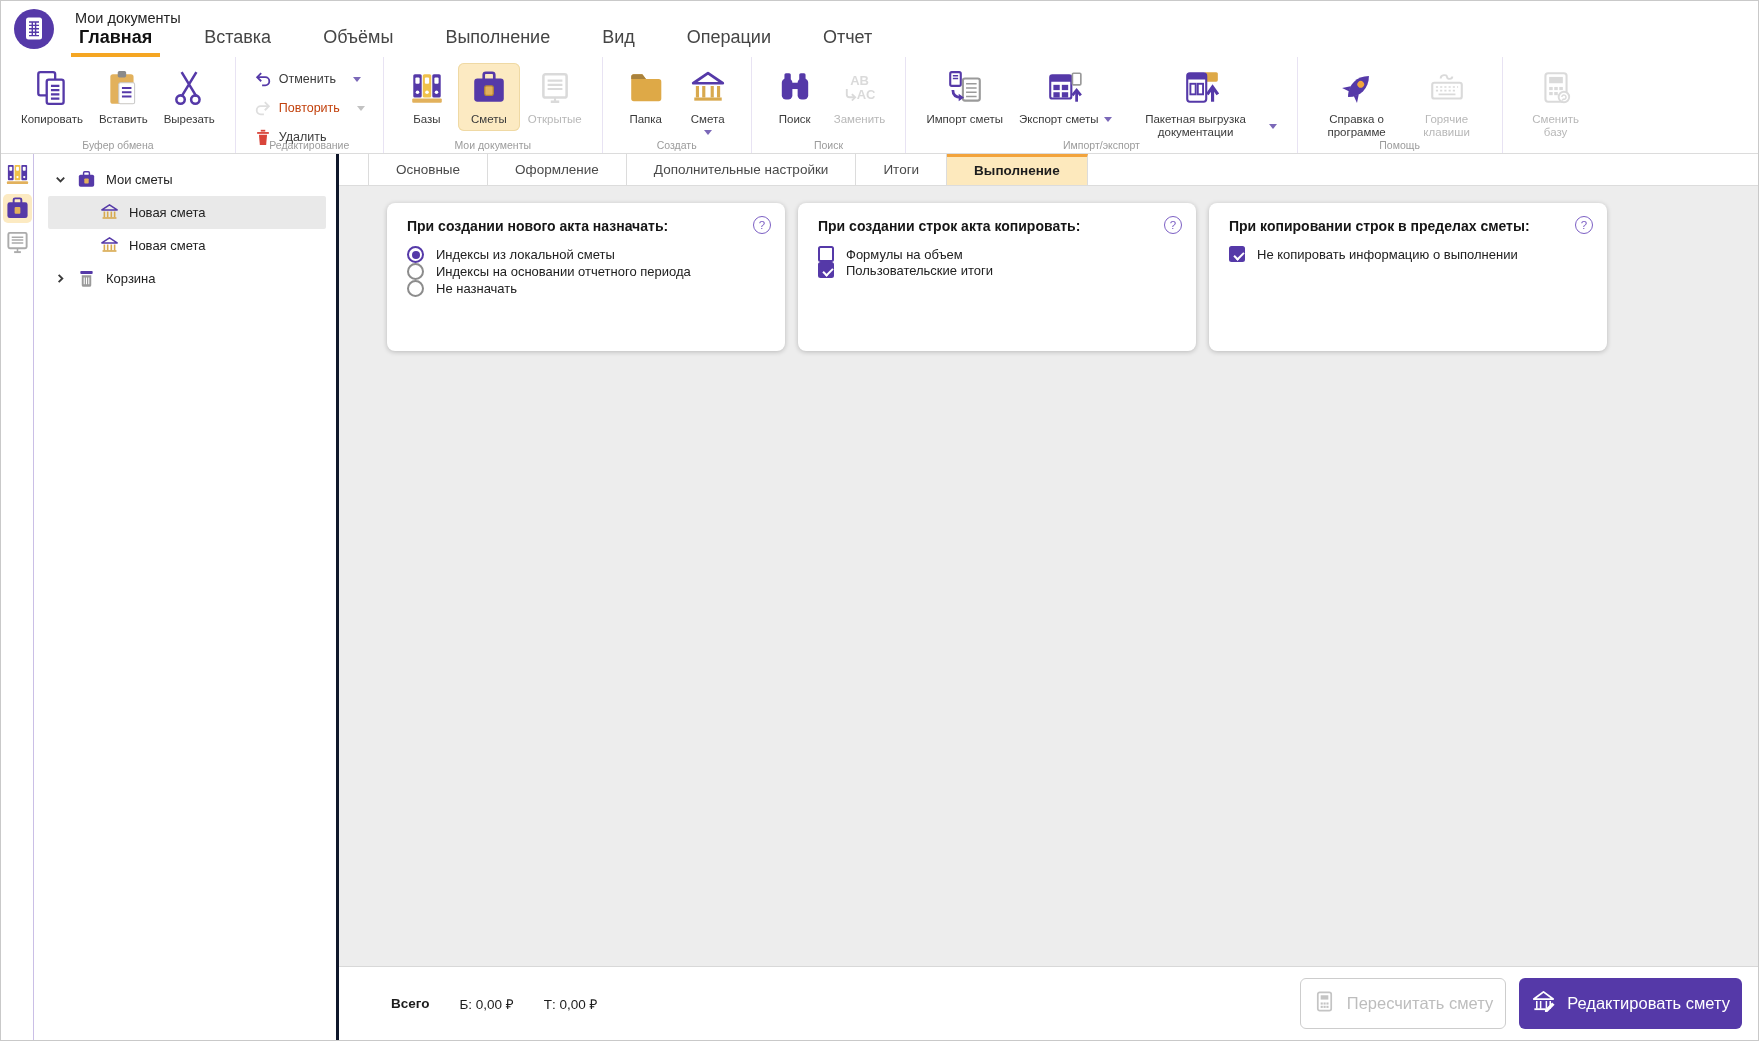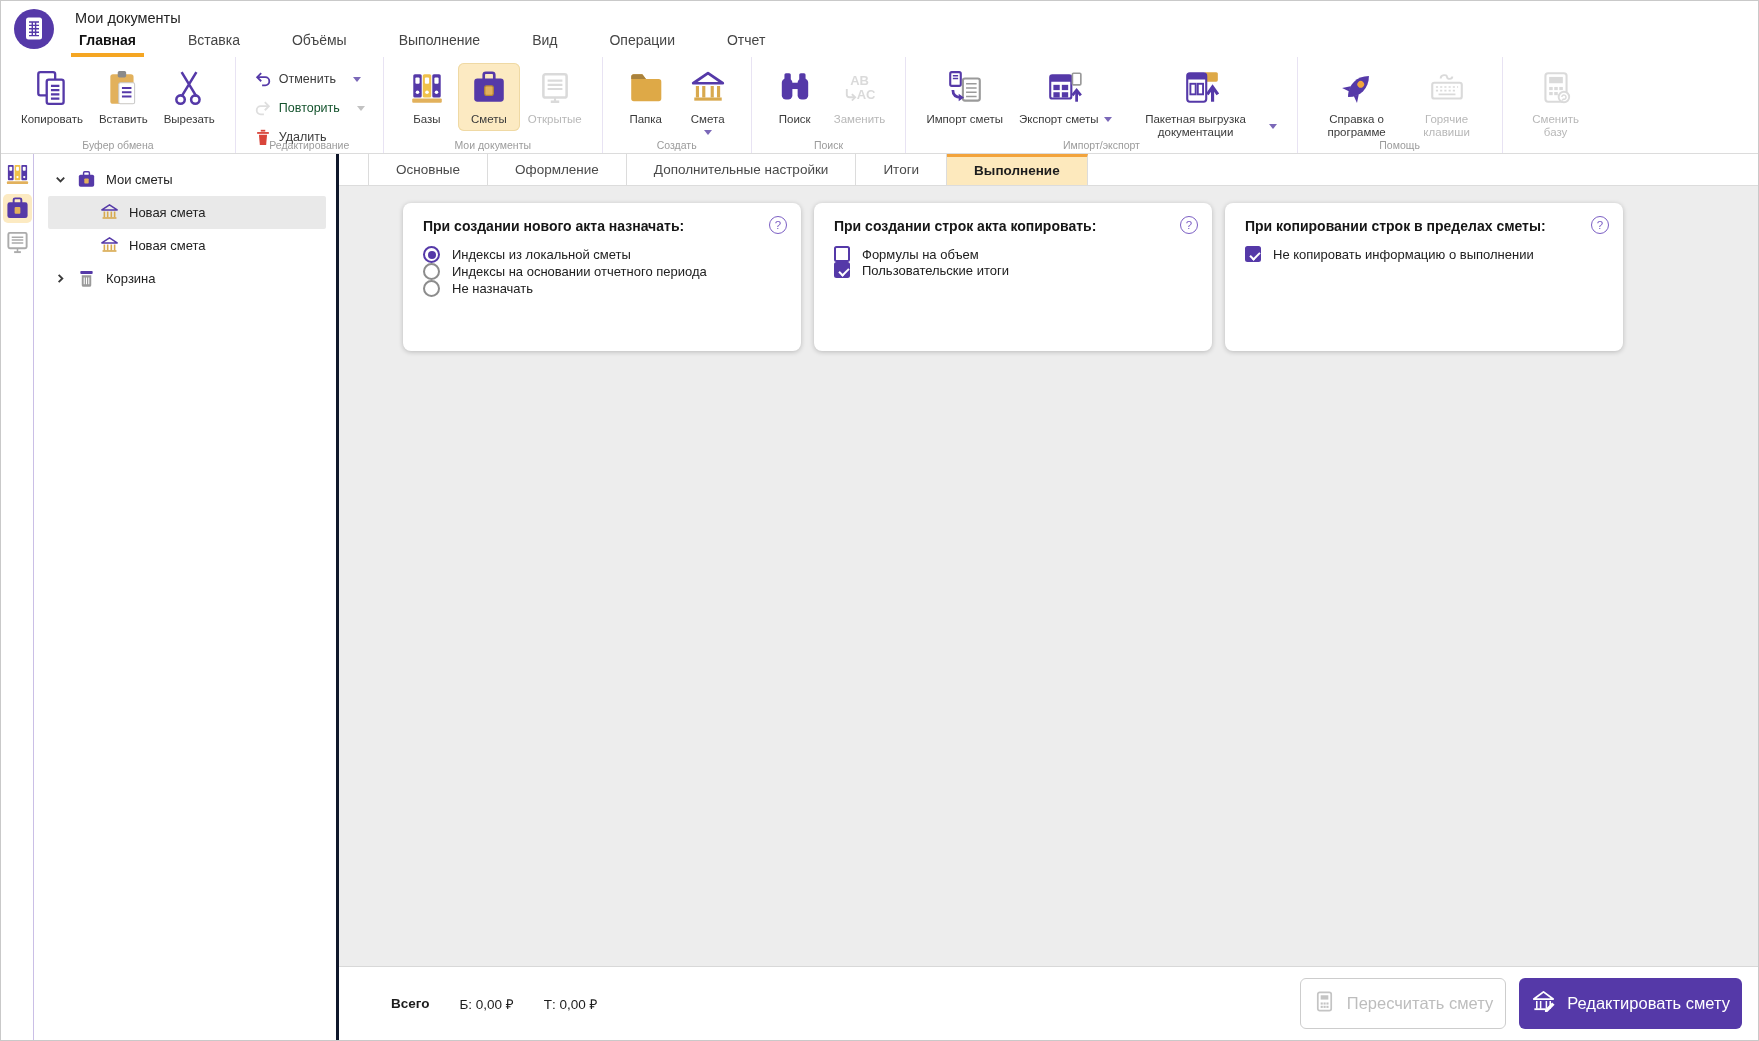--- a/index.html
+++ b/index.html
@@ -5,21 +5,21 @@
   * { margin:0; padding:0; box-sizing:border-box; }
   html,body { background:#fff; }
   body { font-family:"Liberation Sans", sans-serif; color:#2b2b2b; }
   .window { position:relative; width:1759px; height:1041px; border:1px solid #c9c9c9; background:#fff; overflow:hidden; display:flex; flex-direction:column; }
 
   
   .titlebar { position:relative; height:56px; flex:0 0 56px; background:#fff; }
   .logo { position:absolute; left:12px; top:7px; width:42px; height:42px; }
   .app-title { position:absolute; left:74px; top:9px; font-size:14.5px; color:#222; }
   .menu { position:absolute; left:74px; bottom:0; display:flex; gap:44px; }
-  .menu-item { font-size:14px; color:#454545; padding:6px 4px 9px; cursor:default; position:relative; }
+  .menu-item { font-size:18px; color:#454545; padding:6px 4px 9px; cursor:default; position:relative; }
   .menu-item.active { font-weight:bold; color:#111; }
   .menu-item.active::after { content:""; position:absolute; left:-4px; right:-4px; bottom:0; height:4px; background:#F5A623; }
 
   
   .ribbon { height:97px; flex:0 0 97px; display:flex; border-bottom:1px solid #dcdcdc; background:#fff; }
   .rgroup { position:relative; display:flex; align-items:flex-start; padding:6px 12px 16px; }
   .rgroup + .rgroup { border-left:1px solid #e8e3f3; }
   .rgroup-label { position:absolute; bottom:2px; left:0; right:0; text-align:center; font-size:10.5px; color:#9b9b9b; white-space:nowrap; }
   .rbtn { display:flex; flex-direction:column; align-items:center; gap:5px; padding:5px 8px; border-radius:6px; min-width:62px; cursor:default; }
   .rbtn .ricon { height:40px; display:flex; align-items:center; justify-content:center; }
@@ -30,21 +30,21 @@
   .rbtn.disabled .ricon, .sbtn.disabled .sicon { filter:grayscale(1) opacity(.5); }
   .dd { width:0; height:0; border-left:4px solid transparent; border-right:4px solid transparent; border-top:5px solid #7b68b8; display:inline-block; }
   .disabled .dd { border-top-color:#c2c2c2; }
   .rbtn .under-dd { margin-top:-1px; }
   .labelrow { display:flex; align-items:center; gap:5px; }
 
   
   .editstack { display:flex; flex-direction:column; gap:5px; padding-top:4px; }
   .sbtn { display:flex; align-items:center; gap:7px; font-size:12.5px; color:#3a3a3a; padding:3px 6px; border-radius:4px; }
   .sbtn .sicon { width:18px; height:18px; display:flex; }
-  .sbtn.disabled { color:#14532d; }
+  .sbtn.disabled { color:#c2410c; }
   .sbtn .dd { margin-left:10px; }
 
   
   .replace-glyph { display:flex; flex-direction:column; align-items:flex-start; font-weight:bold; color:#b5b5b5; font-size:13px; line-height:1.05; }
   .replace-glyph .rg-bottom { display:flex; align-items:center; }
 
   
   .main { flex:1; display:flex; min-height:0; }
 
   
@@ -59,21 +59,21 @@
   .trow.lvl1 { padding-left:52px; }
   .trow.selected { background:#e9e9e9; }
 
   
   .content { flex:1; display:flex; flex-direction:column; min-width:0; }
   .doc-tabs { height:32px; flex:0 0 32px; display:flex; background:#fff; border-bottom:1px solid #dcdcdc; }
   .tab-stub { width:30px; border-right:1px solid #dcdcdc; }
   .dtab { padding:0 27px; line-height:31px; font-size:13.5px; color:#4a4a4a; border-right:1px solid #dcdcdc; cursor:default; }
   .dtab.active { background:#FDE9BD; border-top:3px solid #F2A33C; line-height:28px; font-weight:bold; color:#1d1d1d; }
 
-  .workspace { flex:1; background:#ededed; padding:17px 0 0 64px; display:flex; align-items:flex-start; gap:13px; }
+  .workspace { flex:1; background:#ededed; padding:17px 0 0 48px; display:flex; align-items:flex-start; gap:13px; }
   .card { width:398px; height:148px; background:#fff; border-radius:8px; box-shadow:0 1px 5px rgba(0,0,0,.22); padding:15px 18px 0 20px; position:relative; }
   .card-title { font-size:14px; font-weight:bold; color:#161616; padding-right:30px; }
   .help { position:absolute; top:13px; right:14px; width:18px; height:18px; border:1.5px solid #7c5fc4; color:#7c5fc4; border-radius:50%; font-size:11.5px; display:flex; align-items:center; justify-content:center; }
   .opts { margin-top:12px; display:flex; flex-direction:column; }
   .opt { display:flex; align-items:center; gap:12px; font-size:13px; color:#202020; }
   .radio { width:17px; height:17px; border:2px solid #8c8c8c; border-radius:50%; position:relative; flex:0 0 17px; }
   .radio.checked { border-color:#5539A8; }
   .radio.checked::after { content:""; position:absolute; left:2.5px; top:2.5px; width:8px; height:8px; border-radius:50%; background:#5539A8; }
   .checkbox { width:16px; height:16px; border:2px solid #5539A8; border-radius:2.5px; position:relative; flex:0 0 16px; background:#fff; }
   .checkbox.checked { background:#5539A8; }

